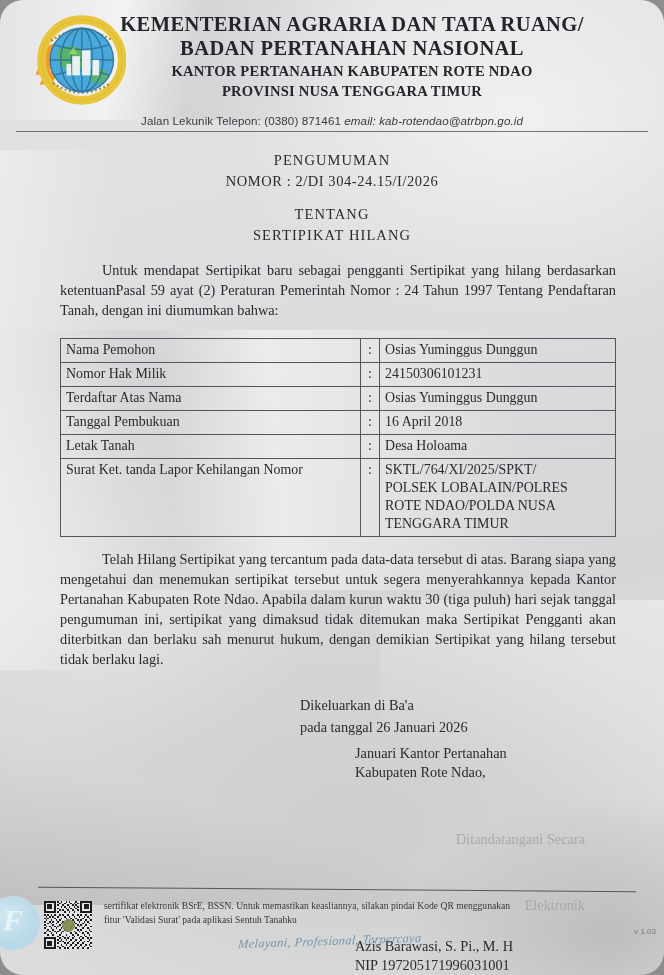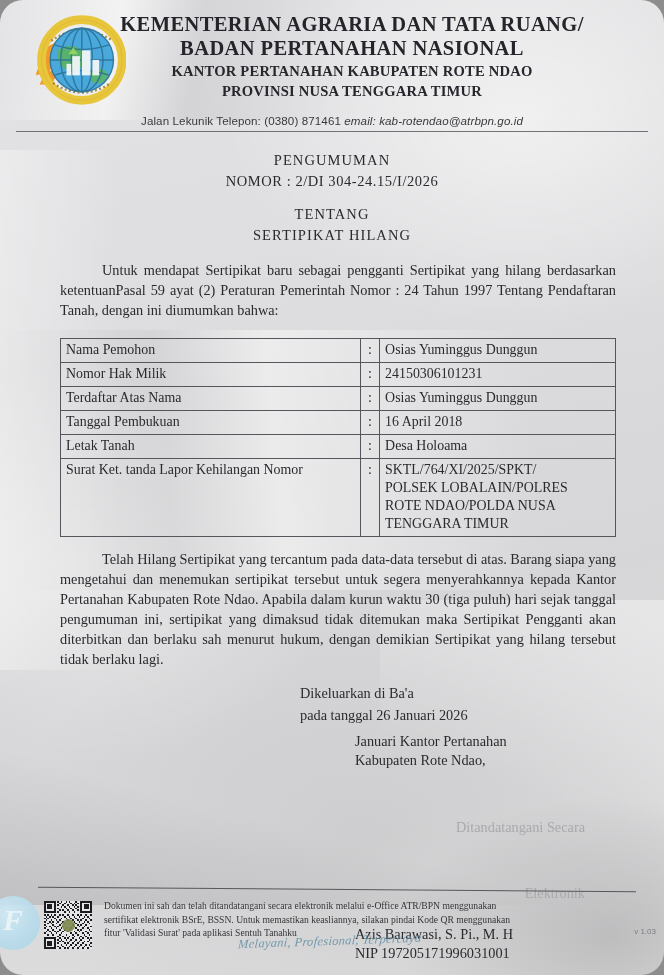--- a/index.html
+++ b/index.html
@@ -119,21 +119,21 @@
     padding: 2px 5px 3px 5px;
     line-height: 1.30;
     vertical-align: top;
   }
   td.lbl { width: 54%; }
   td.col { width: 3.5%; text-align: center; padding-left: 2px; padding-right: 2px; }
   td.val { width: 42.5%; }
   td.val .ln { display: block; }
 
   
-  .closing { margin-top: 14px; padding-left: 300px; font-size: 14.3px; line-height: 1.5; font-family: Liberation Serif, serif; }
+  .closing { margin-top: 26px; padding-left: 300px; font-size: 14.3px; line-height: 1.5; font-family: Liberation Serif, serif; }
   .sign { margin-top: 6px; padding-left: 355px; font-size: 14.3px; line-height: 1.30; }
   .esign {
     margin-top: 22px;
     padding-left: 355px;
     font-size: 14.3px;
     line-height: 1.30;
     color: #a9a9ae;
     text-align: center;
     width: 230px;
     box-sizing: content-box;
@@ -419,21 +419,20 @@
             <path d="M8 25h1v1H8zM12 25h1v1h-1zM14 25h1v1h-1zM17 25h1v1h-1zM20 25h1v1h-1zM23 25h1v1h-1zM28 25h1v1h-1z"></path>
             <path d="M10 26h1v1h-1zM13 26h1v1h-1zM16 26h1v1h-1zM19 26h1v1h-1zM22 26h1v1h-1zM25 26h1v1h-1zM27 26h1v1h-1z"></path>
             <path d="M8 27h1v1H8zM11 27h1v1h-1zM15 27h1v1h-1zM18 27h1v1h-1zM21 27h1v1h-1zM24 27h1v1h-1zM28 27h1v1h-1z"></path>
             <path d="M9 28h1v1H9zM12 28h1v1h-1zM14 28h1v1h-1zM17 28h1v1h-1zM20 28h1v1h-1zM23 28h1v1h-1zM26 28h1v1h-1z"></path>
           </g>
         </svg>
         <div class="qr-dot"></div>
       </div>
 
       <div class="foot-text">
-        <div>Dokumen ini sah dan telah ditandatangani secara elektronik melalui e-Office ATR/BPN menggunakan</div>
         <div>sertifikat elektronik BSrE, BSSN. Untuk memastikan keasliannya, silakan pindai Kode QR menggunakan</div>
         <div>fitur 'Validasi Surat' pada aplikasi Sentuh Tanahku</div>
       </div>
 
       <div class="tagline">Melayani, Profesional, Terpercaya</div>
       <div class="ver">v 1.03</div>
     </div>
   </div>
 
 </div>

